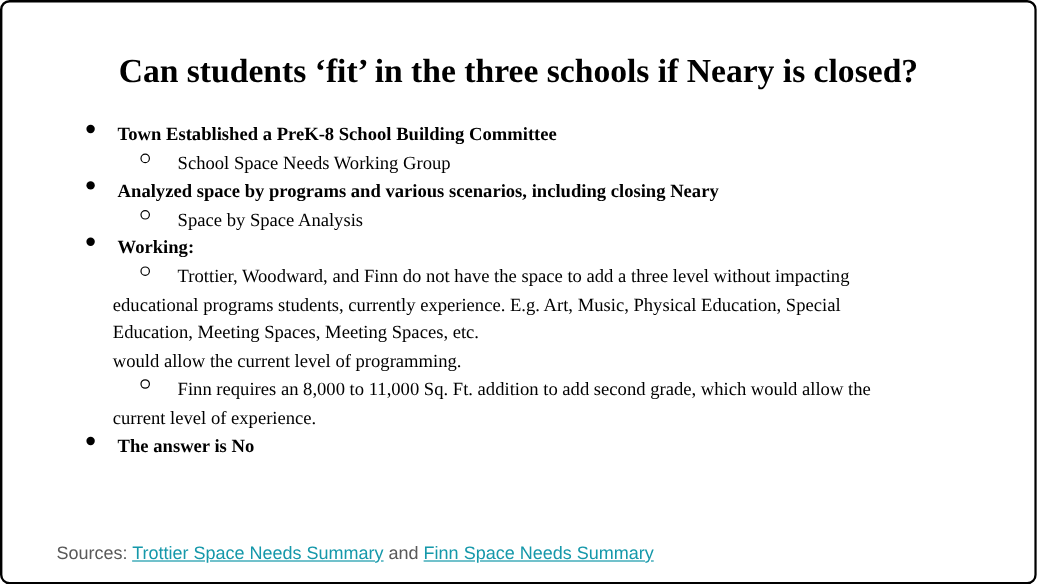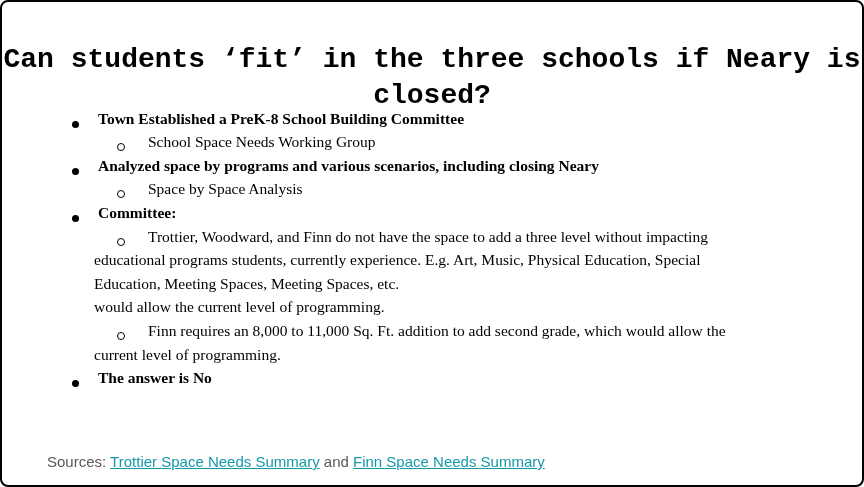--- a/index.html
+++ b/index.html
@@ -12,37 +12,37 @@
     border: 2px solid #000000;
     border-radius: 8px;
     overflow: hidden;
   }
   .title {
     position: absolute;
     top: 40px;
     left: 0;
     width: 100%;
     text-align: center;
-    font-family: Liberation Mono, monospace;
+    font-family: Liberation Serif, serif;
     font-weight: 700;
     font-size: 28px;
     line-height: 36px;
     color: #000000;
   }
   .list {
     position: absolute;
     top: 102px;
     left: 0;
     right: 0;
     font-family: "Liberation Serif", serif;
     color: #000000;
   }
   .row {
     display: flex;
-    align-items: flex-end;
+    align-items: flex-start;
     height: 23.6px;
     font-size: 15.5px;
     white-space: nowrap;
   }
   .l1 { padding-left: 70px; font-weight: 700; }
   .l2 { padding-left: 115px; font-weight: 400; font-family: Liberation Serif, serif; }
   .cont { padding-left: 92px; font-weight: 400; }
   .dot {
     flex: 0 0 auto;
     width: 7px; height: 7px;
@@ -97,21 +97,21 @@
       <span class="txt">Analyzed space by programs and various scenarios, including closing Neary</span>
     </div>
 
     <div class="row l2">
       <span class="circ"></span>
       <span class="txt">Space by Space Analysis</span>
     </div>
 
     <div class="row l1">
       <span class="dot"></span>
-      <span class="txt">Committee:</span>
+      <span class="txt">Working:</span>
     </div>
 
     <div class="row l2">
       <span class="circ"></span>
       <span class="txt">Trottier, Woodward, and Finn do not have the space to add a three level without impacting</span>
     </div>
 
     <div class="row cont">
       <span class="txt">educational programs students, currently experience. E.g. Art, Music, Physical Education, Special</span>
     </div>
@@ -124,21 +124,21 @@
     <div class="row cont">
       <span class="txt">would allow the current level of programming.</span>
     </div>
 
     <div class="row l2">
       <span class="circ"></span>
       <span class="txt">Finn requires an 8,000 to 11,000 Sq. Ft. addition to add second grade, which would allow the</span>
     </div>
 
     <div class="row cont">
-      <span class="txt">current level of programming.</span>
+      <span class="txt">current level of experience.</span>
     </div>
 
     <div class="row l1">
       <span class="dot"></span>
       <span class="txt">The answer is No</span>
     </div>
 
   </div>
 
   <div class="sources">

